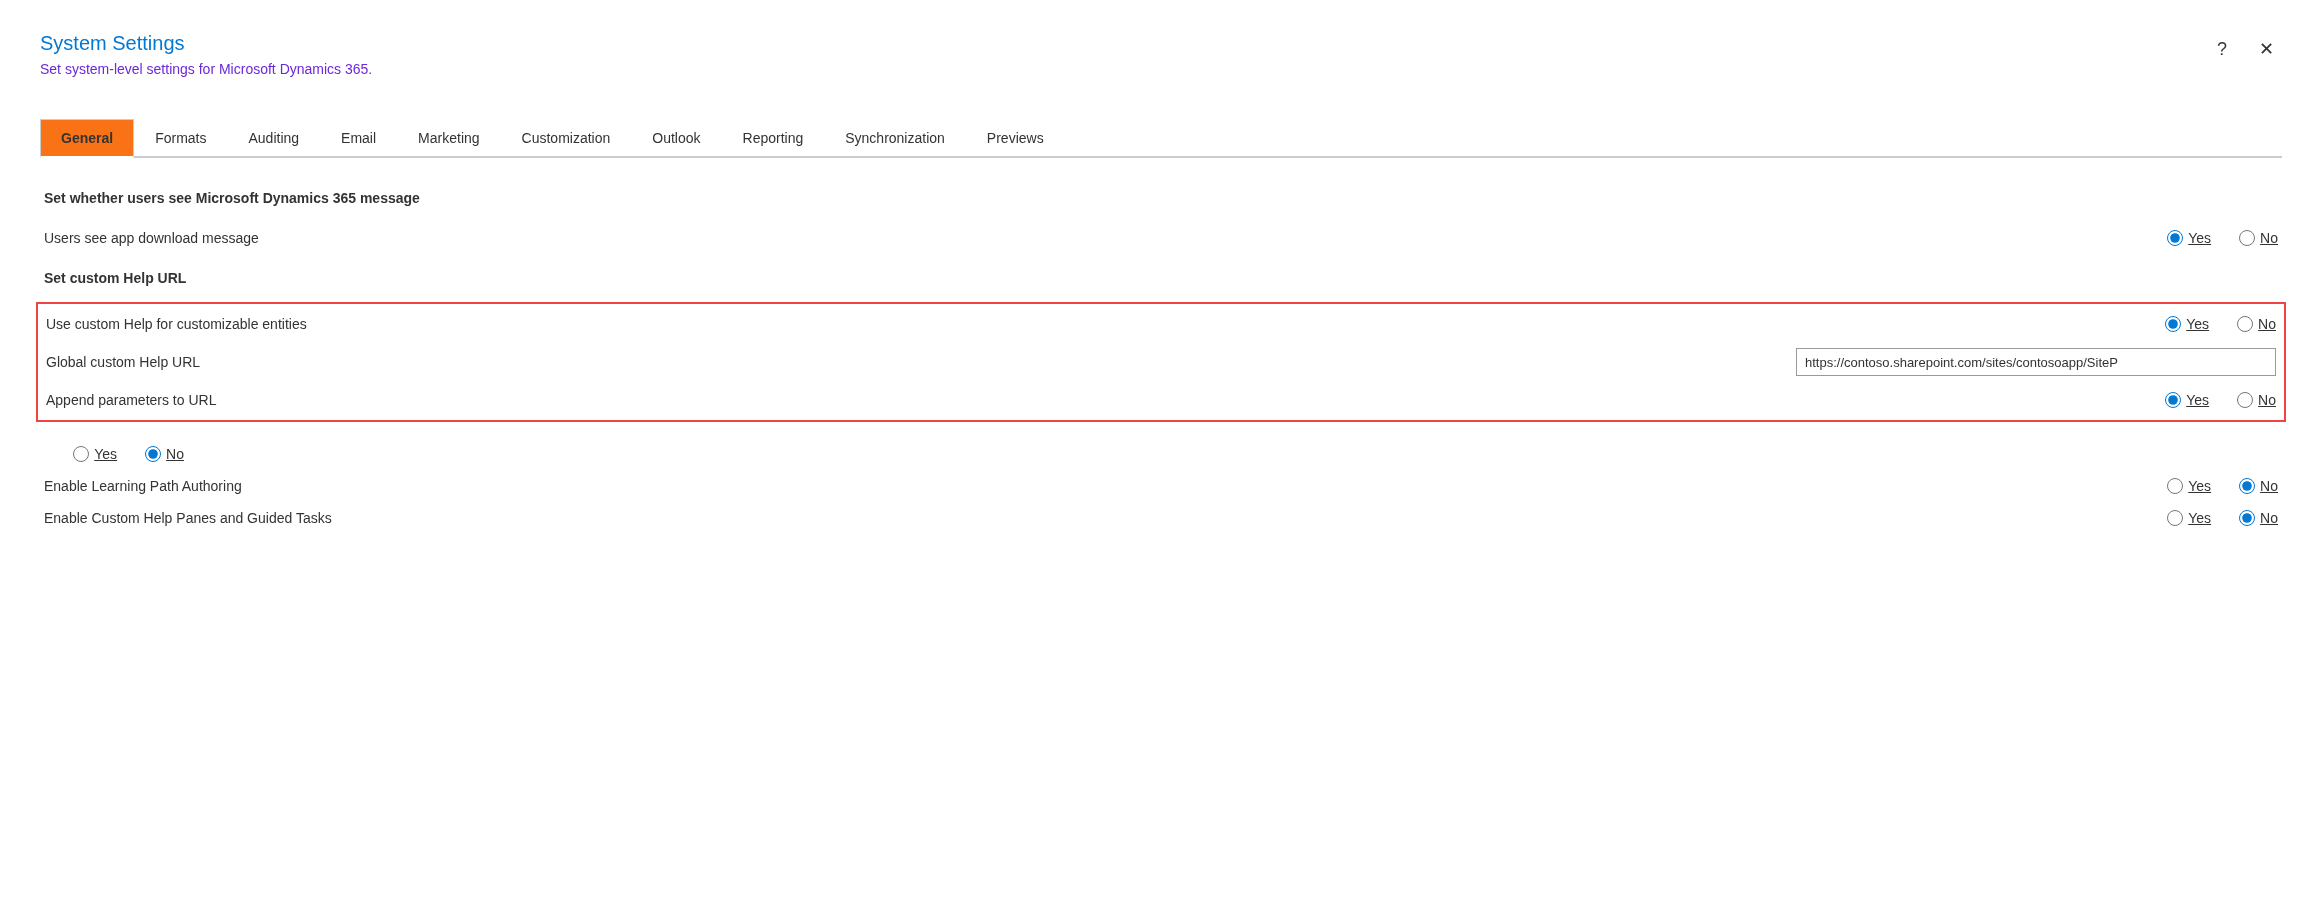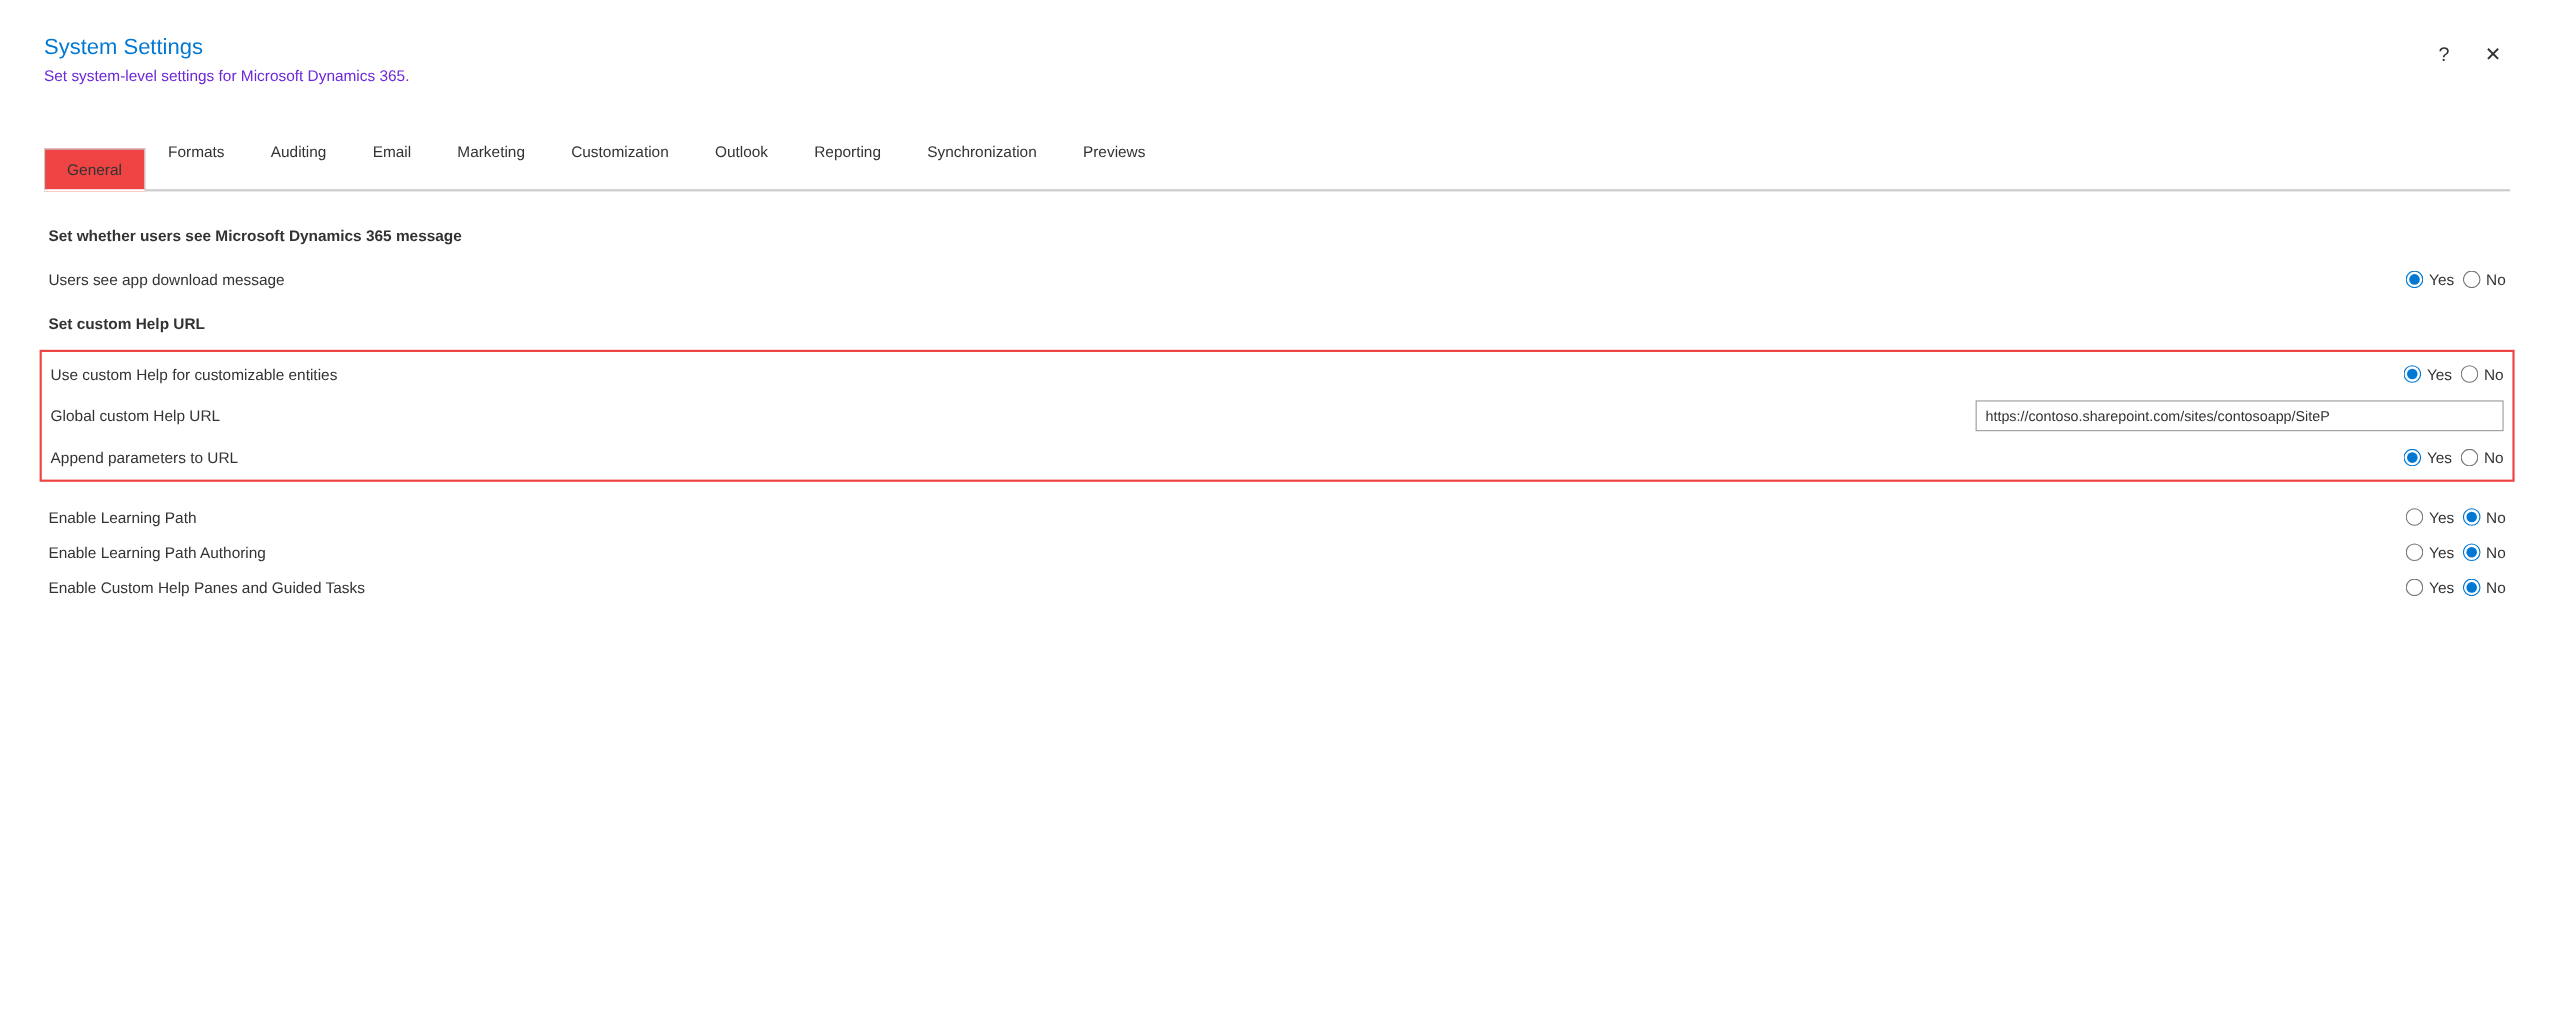--- a/index.html
+++ b/index.html
@@ -80,23 +80,22 @@
       border-bottom: none;
       background: none;
       position: relative;
       bottom: -2px;
       white-space: nowrap;
     }
 
     .tab.active {
       border-color: #ccc;
       border-bottom: 2px solid #ffffff;
-      background: #ef4444;
-      font-weight: 400;
-      margin-top: 16px;
+      background: #f97316;
+      font-weight: 700;
     }
 
     
     .content-area {
       padding: 0 4px;
     }
 
     .section-title {
       font-weight: 700;
       font-size: 14px;
@@ -113,23 +112,24 @@
     }
 
     .setting-label {
       color: #333;
       flex: 1;
     }
 
     .radio-group {
       display: flex;
       align-items: center;
-      gap: 8px;
+      gap: 28px;
       min-width: 140px;
       justify-content: flex-end;
+      text-decoration: underline;
     }
 
     .radio-option {
       display: flex;
       align-items: center;
       gap: 5px;
       cursor: pointer;
     }
 
     .radio-option input[type="radio"] {
@@ -261,21 +261,20 @@
           </div>
         </div>
       </div>
     </div>
 
     <div style="height:16px;"></div>
 
     <div class="section">
 
       <div class="setting-row">
-        <span class="setting-label">Enable Learning Path</span>
         <div class="radio-group">
           <label class="radio-option">
             <input type="radio" name="enable_learning_path" value="yes" style="">
             <span class="radio-label">Yes</span>
           </label>
           <label class="radio-option">
             <input type="radio" name="enable_learning_path" value="no" checked="" style="">
             <span class="radio-label">No</span>
           </label>
         </div>

